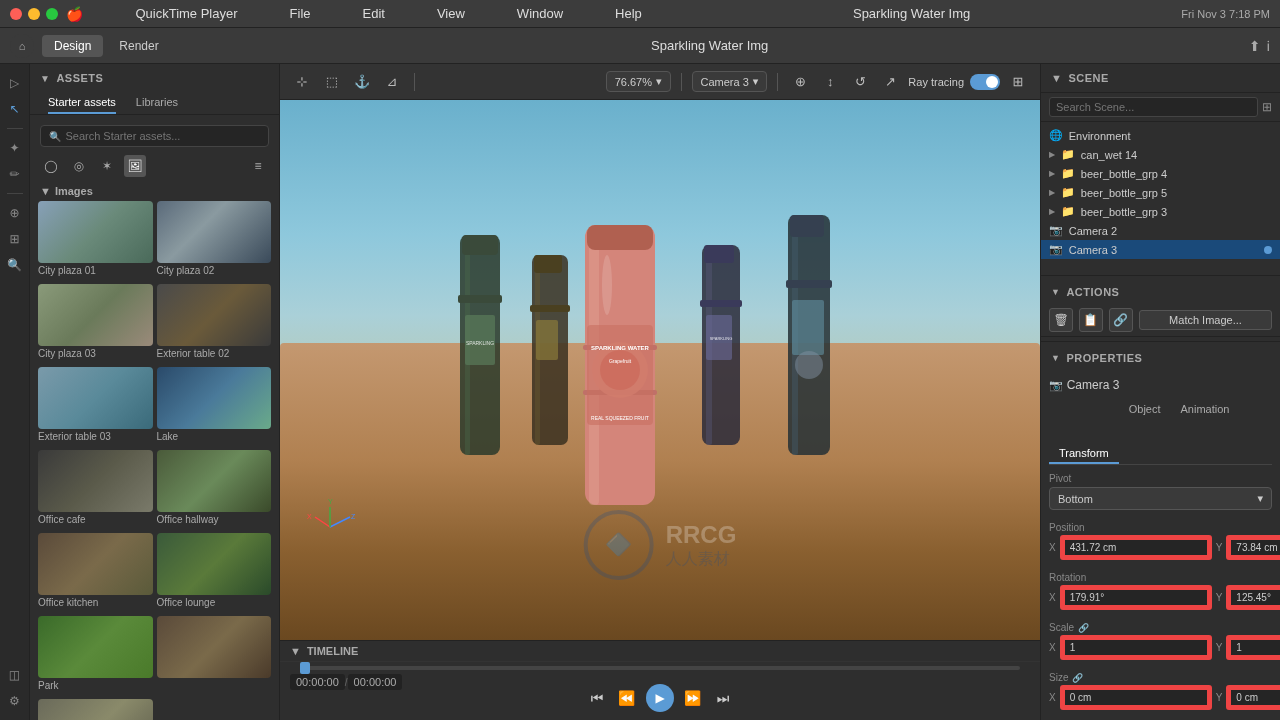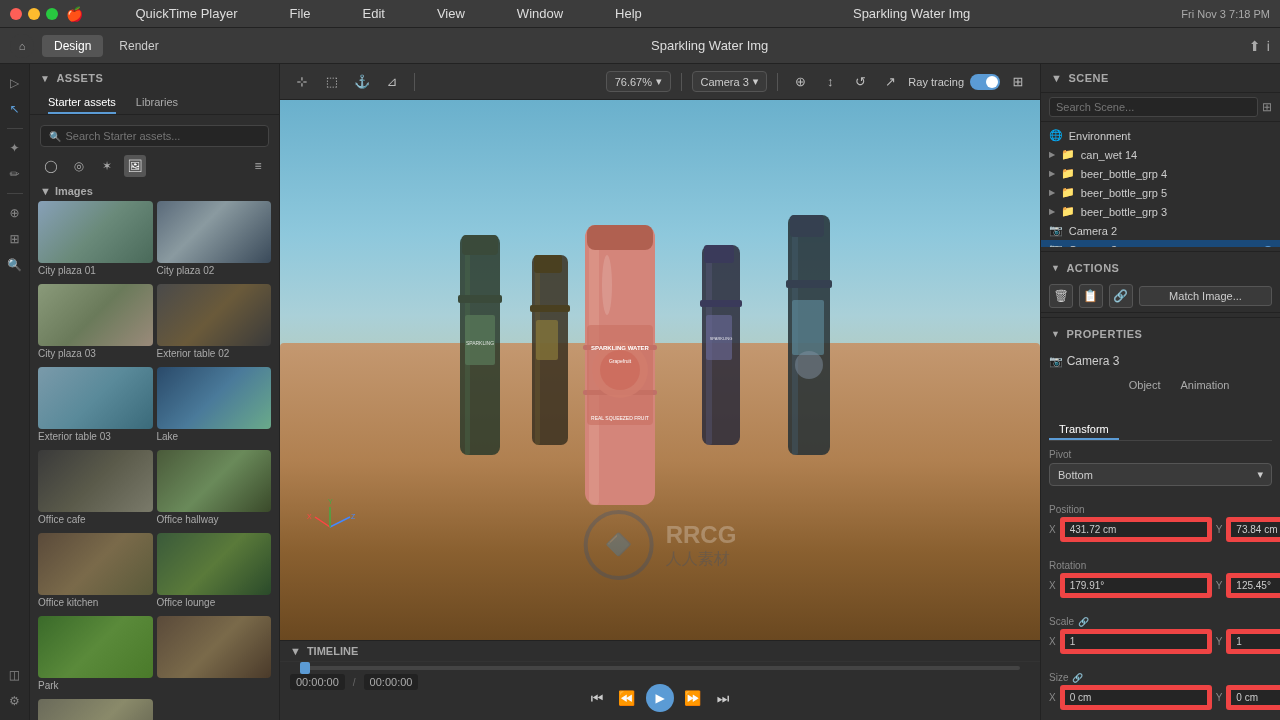--- a/index.html
+++ b/index.html
@@ -477,21 +477,21 @@
       background: #252525;
       border: 5px solid #ef4444;
       border-radius: 3px;
       padding: 2px 5px;
       color: #ccc;
       font-size: 10px;
     }
     .prop-section-label {
       font-size: 10px;
       color: #888;
-      margin: 18px 0 2px 0;
+      margin: 12px 0 2px 0;
       display: flex;
       align-items: center;
       gap: 4px;
       text-align: center;
     }
     .link-icon { font-size: 9px; color: #5b9bd5; }
 
     
     .thumb-city01 { background: linear-gradient(135deg, #87a0b8 0%, #6a8a7a 50%, #4a6a5a 100%); }
     .thumb-city02 { background: linear-gradient(135deg, #5a6a7a 0%, #8a9aa0 40%, #3a4a5a 100%); }
@@ -781,21 +781,21 @@
       <div class="timeline-bar" style="position:relative;">
         <div class="timeline-header">
           <span style="margin-right:6px;">▼</span>
           <span>TIMELINE</span>
         </div>
         <div style="padding:4px 10px;display:flex;align-items:center;gap:8px;">
           <div class="timeline-scrubber" style="flex:1;">
             <div class="scrubber-pos"></div>
           </div>
         </div>
-        <div style="display:flex;align-items:center;padding:0 10px;gap:8px;">
+        <div style="display:flex;align-items:center;padding:0 10px;gap:0;">
           <div class="time-display">00:00:00</div>
           <span style="color:#666;font-size:10px;">/</span>
           <div class="time-display">00:00:00</div>
         </div>
 
         <div style="position:absolute;bottom:8px;left:50%;transform:translateX(-50%);display:flex;align-items:center;gap:8px;">
           <div class="play-btn">⏮</div>
           <div class="play-btn">⏪</div>
           <div class="play-btn-main">▶</div>
           <div class="play-btn">⏩</div>

